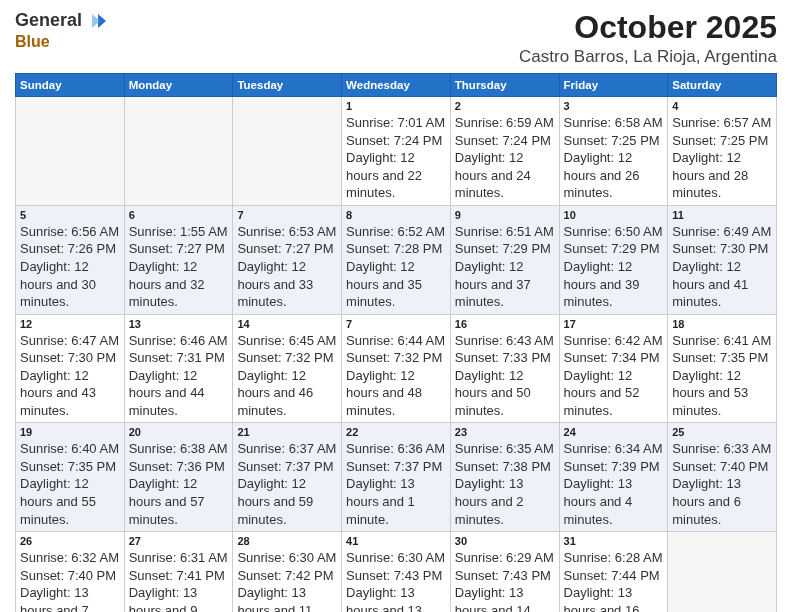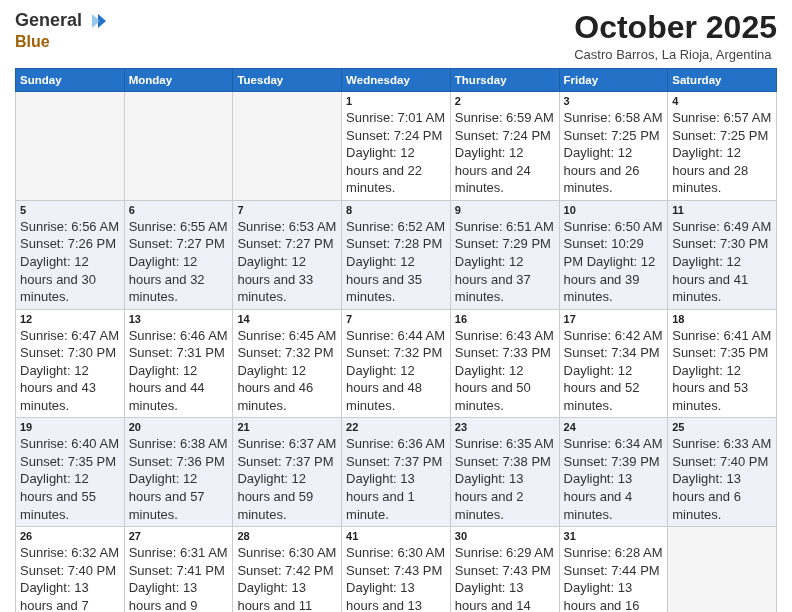--- a/index.html
+++ b/index.html
@@ -29,29 +29,30 @@
       font-size: 18px;
       font-weight: bold;
       line-height: 1.1;
     }
     .logo-row {
       display: flex;
       align-items: center;
       gap: 2px;
     }
     .title-block {
+      text-align: right;
     }
     .month-title {
       font-size: 32px;
       font-weight: bold;
       color: #222;
       line-height: 1.1;
     }
     .subtitle {
-      font-size: 13px;
+      font-size: 17px;
       color: #444;
       margin-top: 2px;
     }
     .calendar {
       flex: 1;
       border: 1px solid #ccc;
       border-collapse: collapse;
       width: 100%;
       table-layout: fixed;
     }
@@ -167,21 +168,21 @@
         <tr class="row-shade">
           <td>
             <span class="day-number">5</span>
             <div class="day-info">Sunrise: 6:56 AM
 Sunset: 7:26 PM
 Daylight: 12 hours
 and 30 minutes.</div>
           </td>
           <td>
             <span class="day-number">6</span>
-            <div class="day-info">Sunrise: 6:55 AM
+            <div class="day-info">Sunrise: 1:55 AM
 Sunset: 7:27 PM
 Daylight: 12 hours
 and 32 minutes.</div>
           </td>
           <td>
             <span class="day-number">7</span>
             <div class="day-info">Sunrise: 6:53 AM
 Sunset: 7:27 PM
 Daylight: 12 hours
 and 33 minutes.</div>
@@ -196,21 +197,21 @@
           <td>
             <span class="day-number">9</span>
             <div class="day-info">Sunrise: 6:51 AM
 Sunset: 7:29 PM
 Daylight: 12 hours
 and 37 minutes.</div>
           </td>
           <td>
             <span class="day-number">10</span>
             <div class="day-info">Sunrise: 6:50 AM
-Sunset: 10:29 PM
+Sunset: 7:29 PM
 Daylight: 12 hours
 and 39 minutes.</div>
           </td>
           <td>
             <span class="day-number">11</span>
             <div class="day-info">Sunrise: 6:49 AM
 Sunset: 7:30 PM
 Daylight: 12 hours
 and 41 minutes.</div>
           </td>

